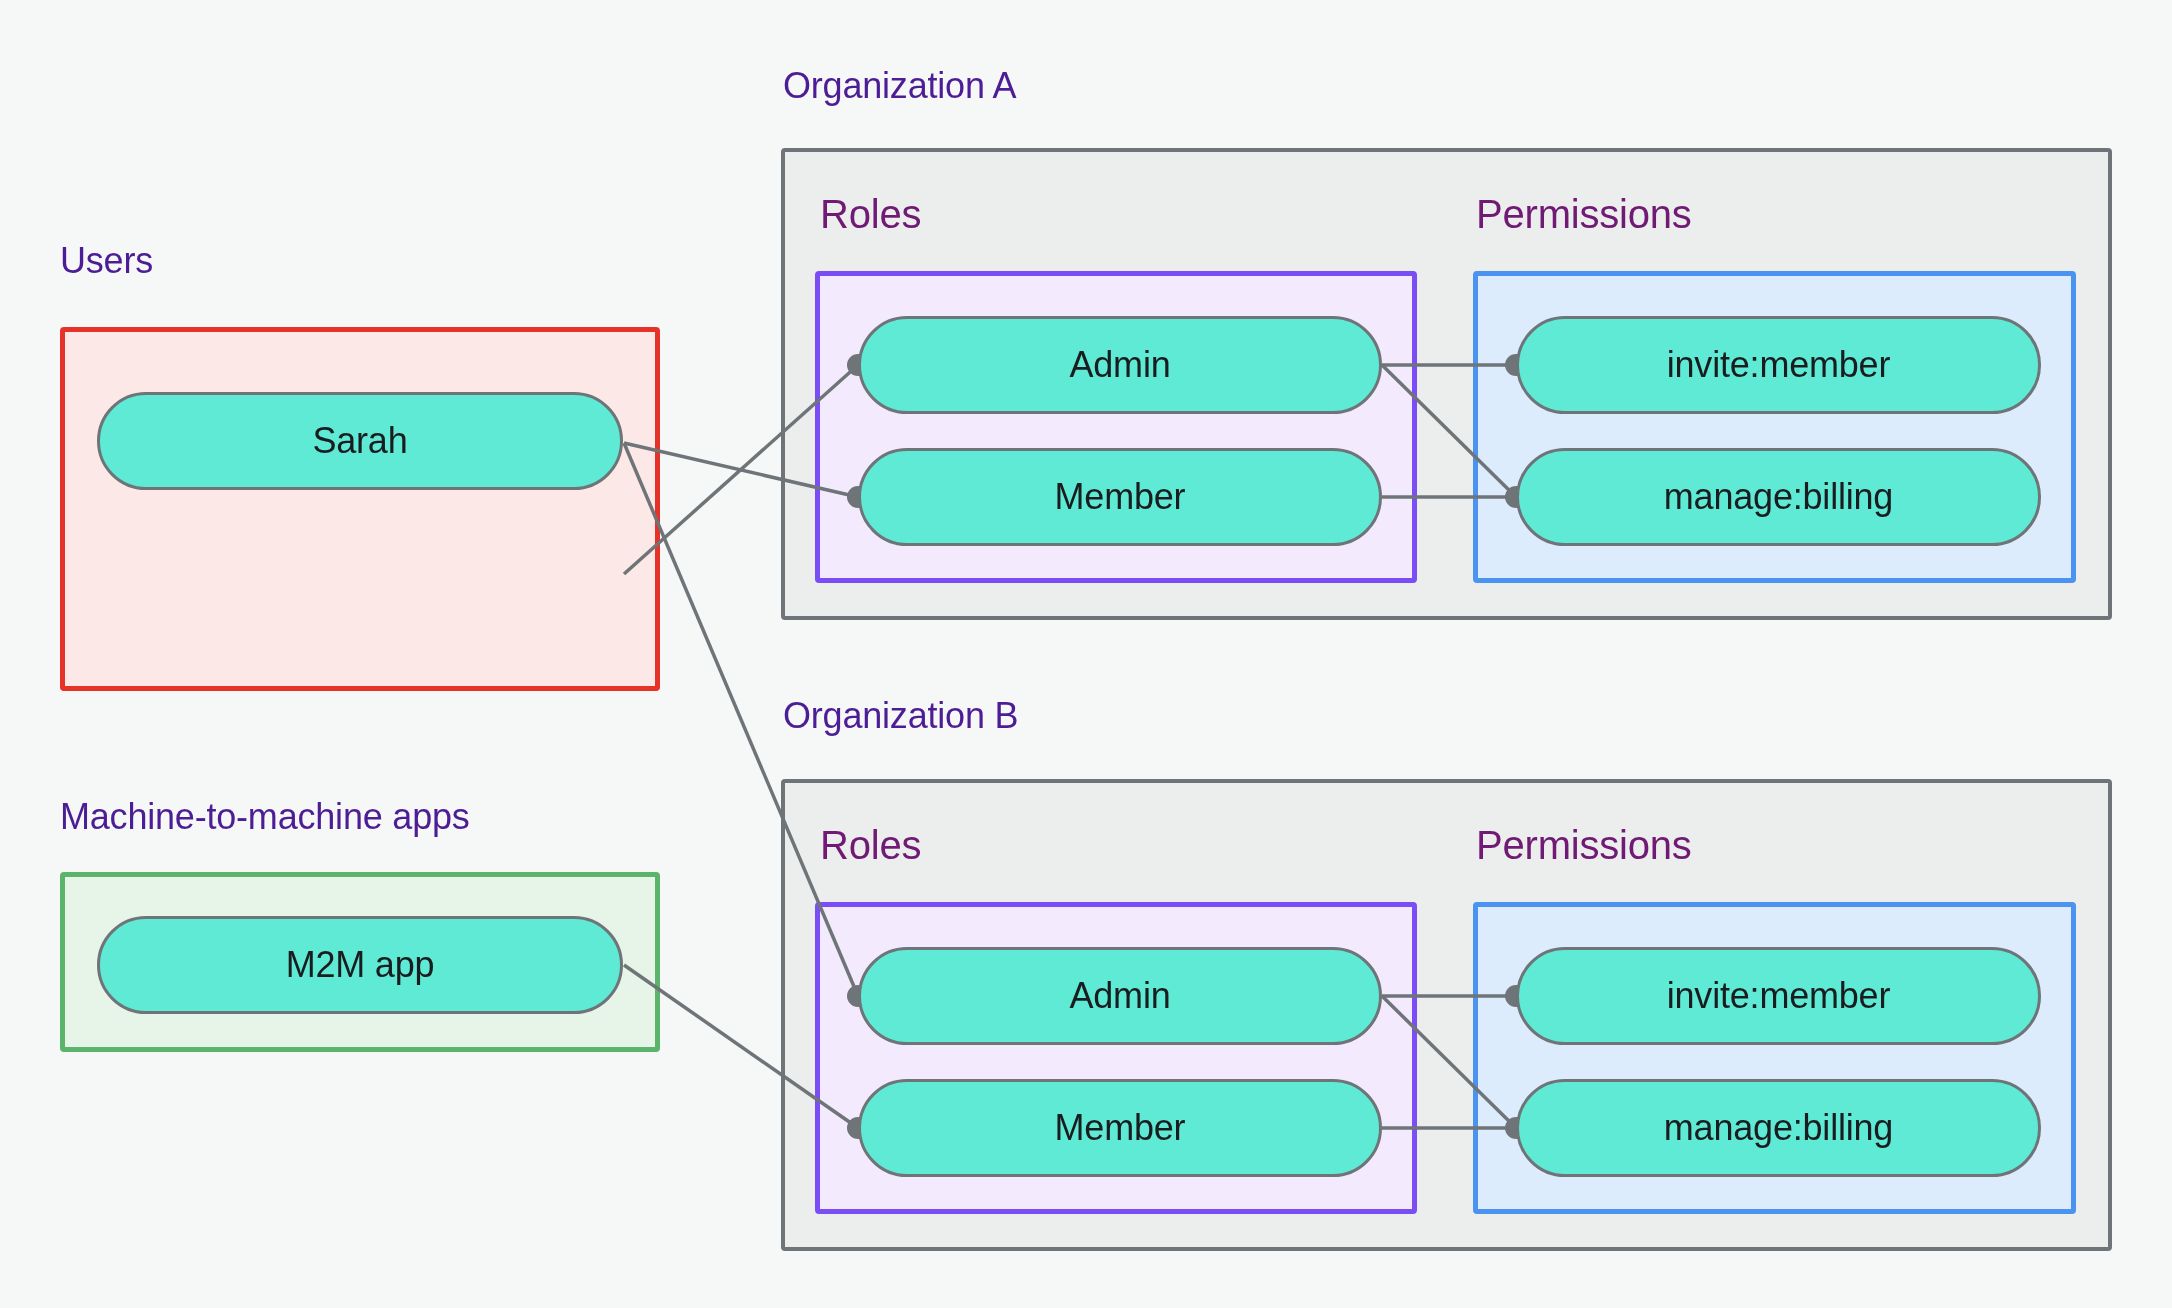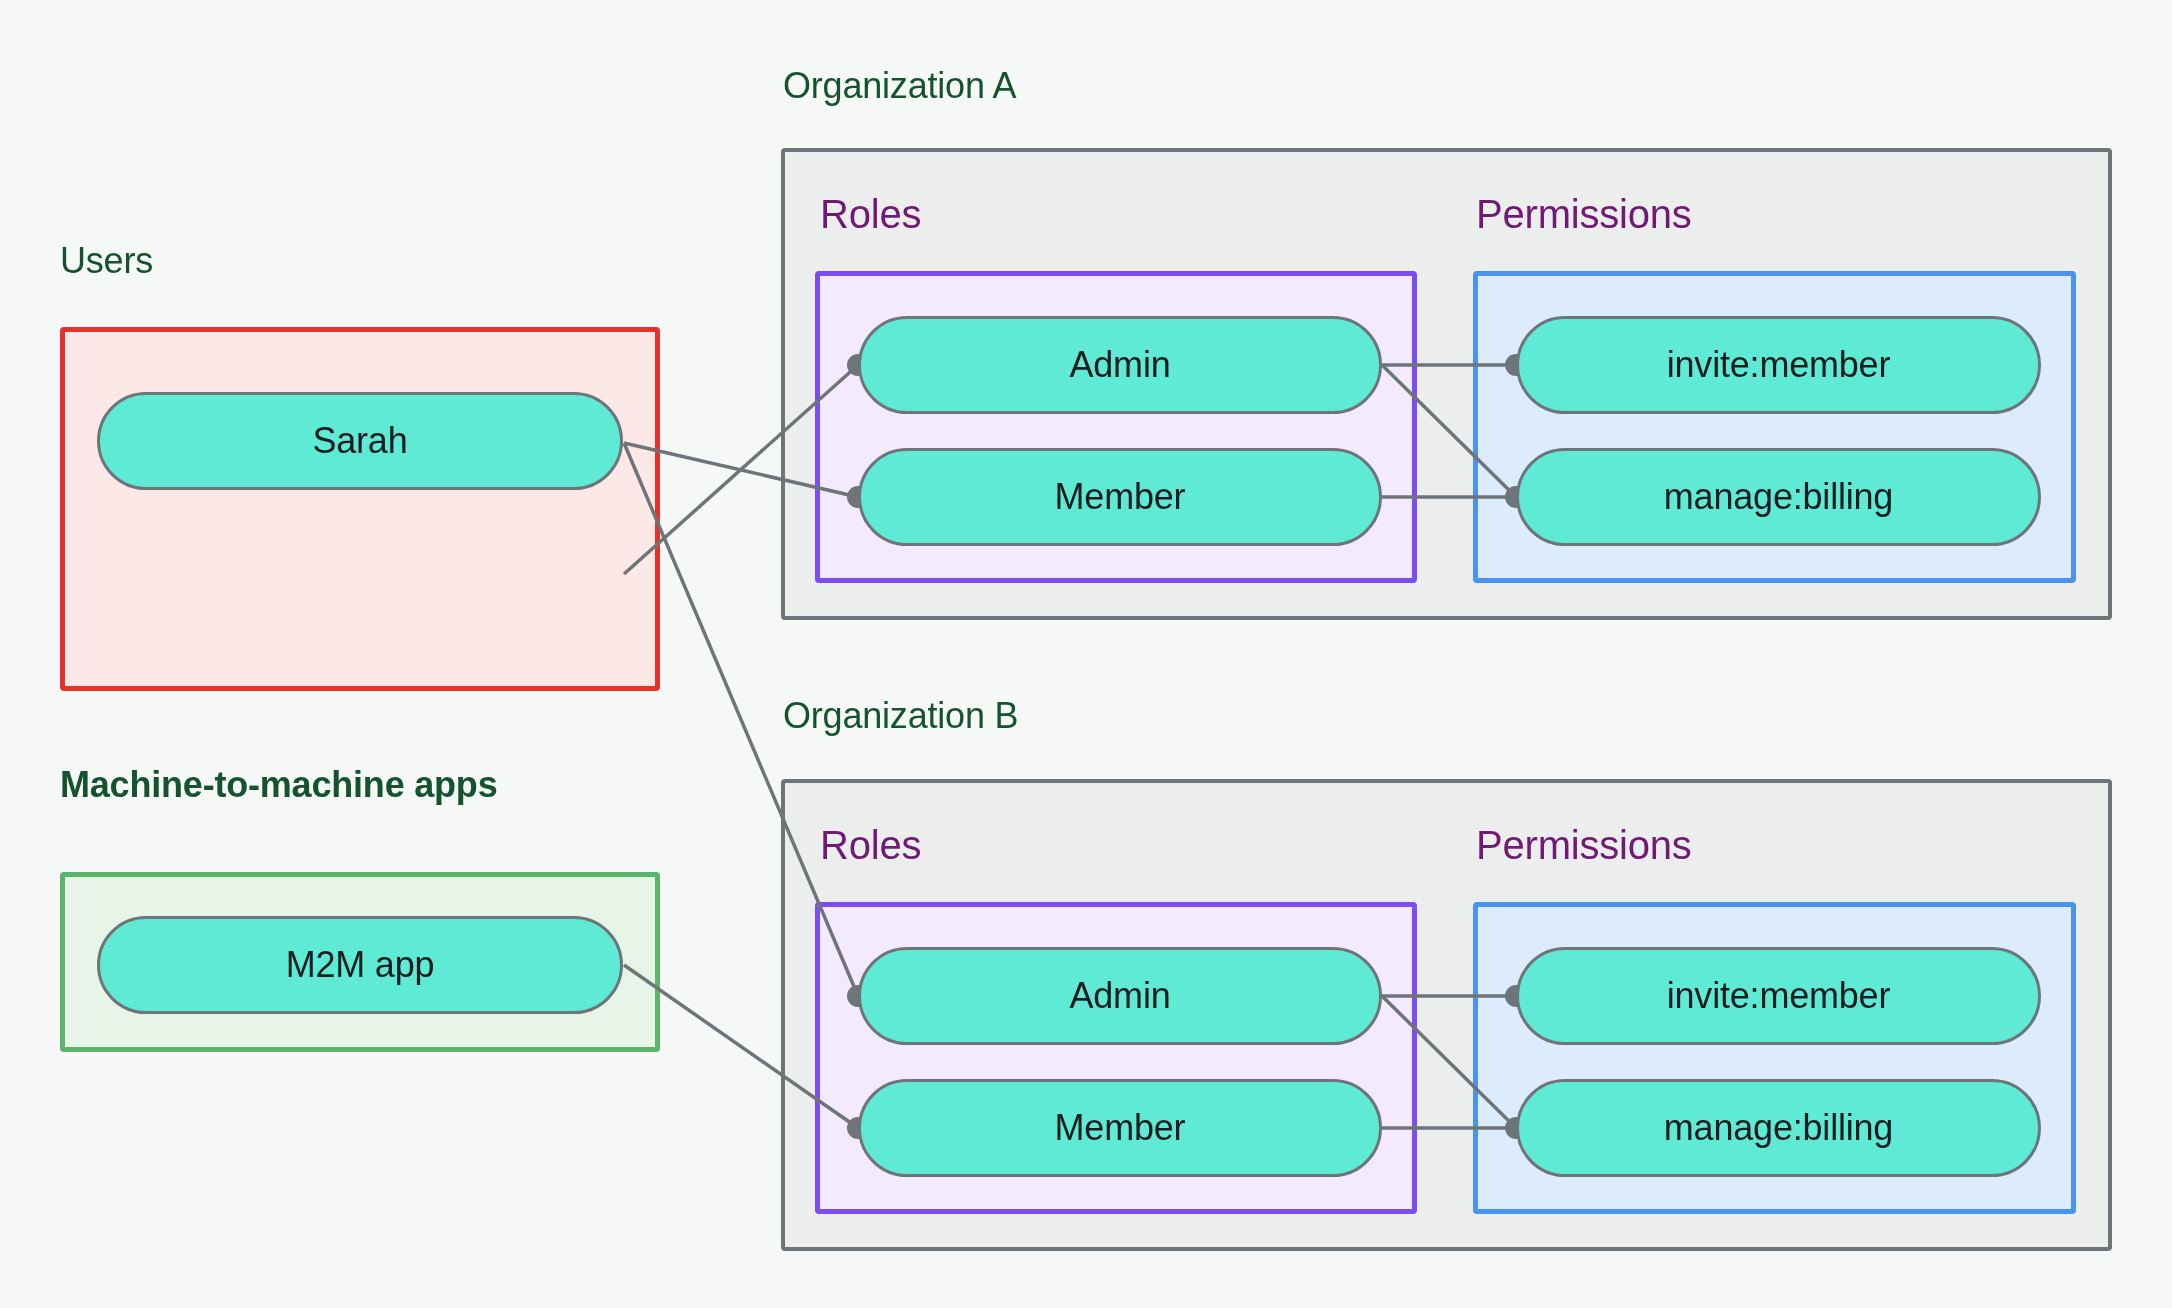--- a/index.html
+++ b/index.html
@@ -19,21 +19,21 @@
     position: absolute;
     left: 0; top: 0;
     width: 2172px;
     height: 1308px;
     pointer-events: none;
     z-index: 5;
   }
   .grp-title {
     position: absolute;
     font-size: 36px;
-    color: #14532d;
+    color: #4c1d95;
     letter-spacing: -0.2px;
     white-space: nowrap;
     z-index: 3;
   }
   .sub-title {
     position: absolute;
     font-size: 40px;
     color: #701a75;
     letter-spacing: -0.2px;
     white-space: nowrap;
@@ -127,21 +127,21 @@
 
   <div class="grp-title" style="left:60px; top:240px;">Users</div>
 
   <div class="cluster users" style="left:60px; top:327px; width:600px; height:364px;"></div>
 
   <div class="node" style="left:97px; top:392px; width:526px; height:98px;">
     <span>Sarah</span>
   </div>
 
 
-  <div class="grp-title" style="left:60px; top:764px;font-weight:bold;">Machine-to-machine apps</div>
+  <div class="grp-title" style="left:60px; top:796px;">Machine-to-machine apps</div>
 
   <div class="cluster m2m" style="left:60px; top:872px; width:600px; height:180px;"></div>
 
   <div class="node" style="left:97px; top:916px; width:526px; height:98px;">
     <span>M2M app</span>
   </div>
 
   <div class="grp-title" style="left:783px; top:65px;">Organization A</div>
 
   <div class="cluster org" style="left:781px; top:148px; width:1331px; height:472px;"></div>

